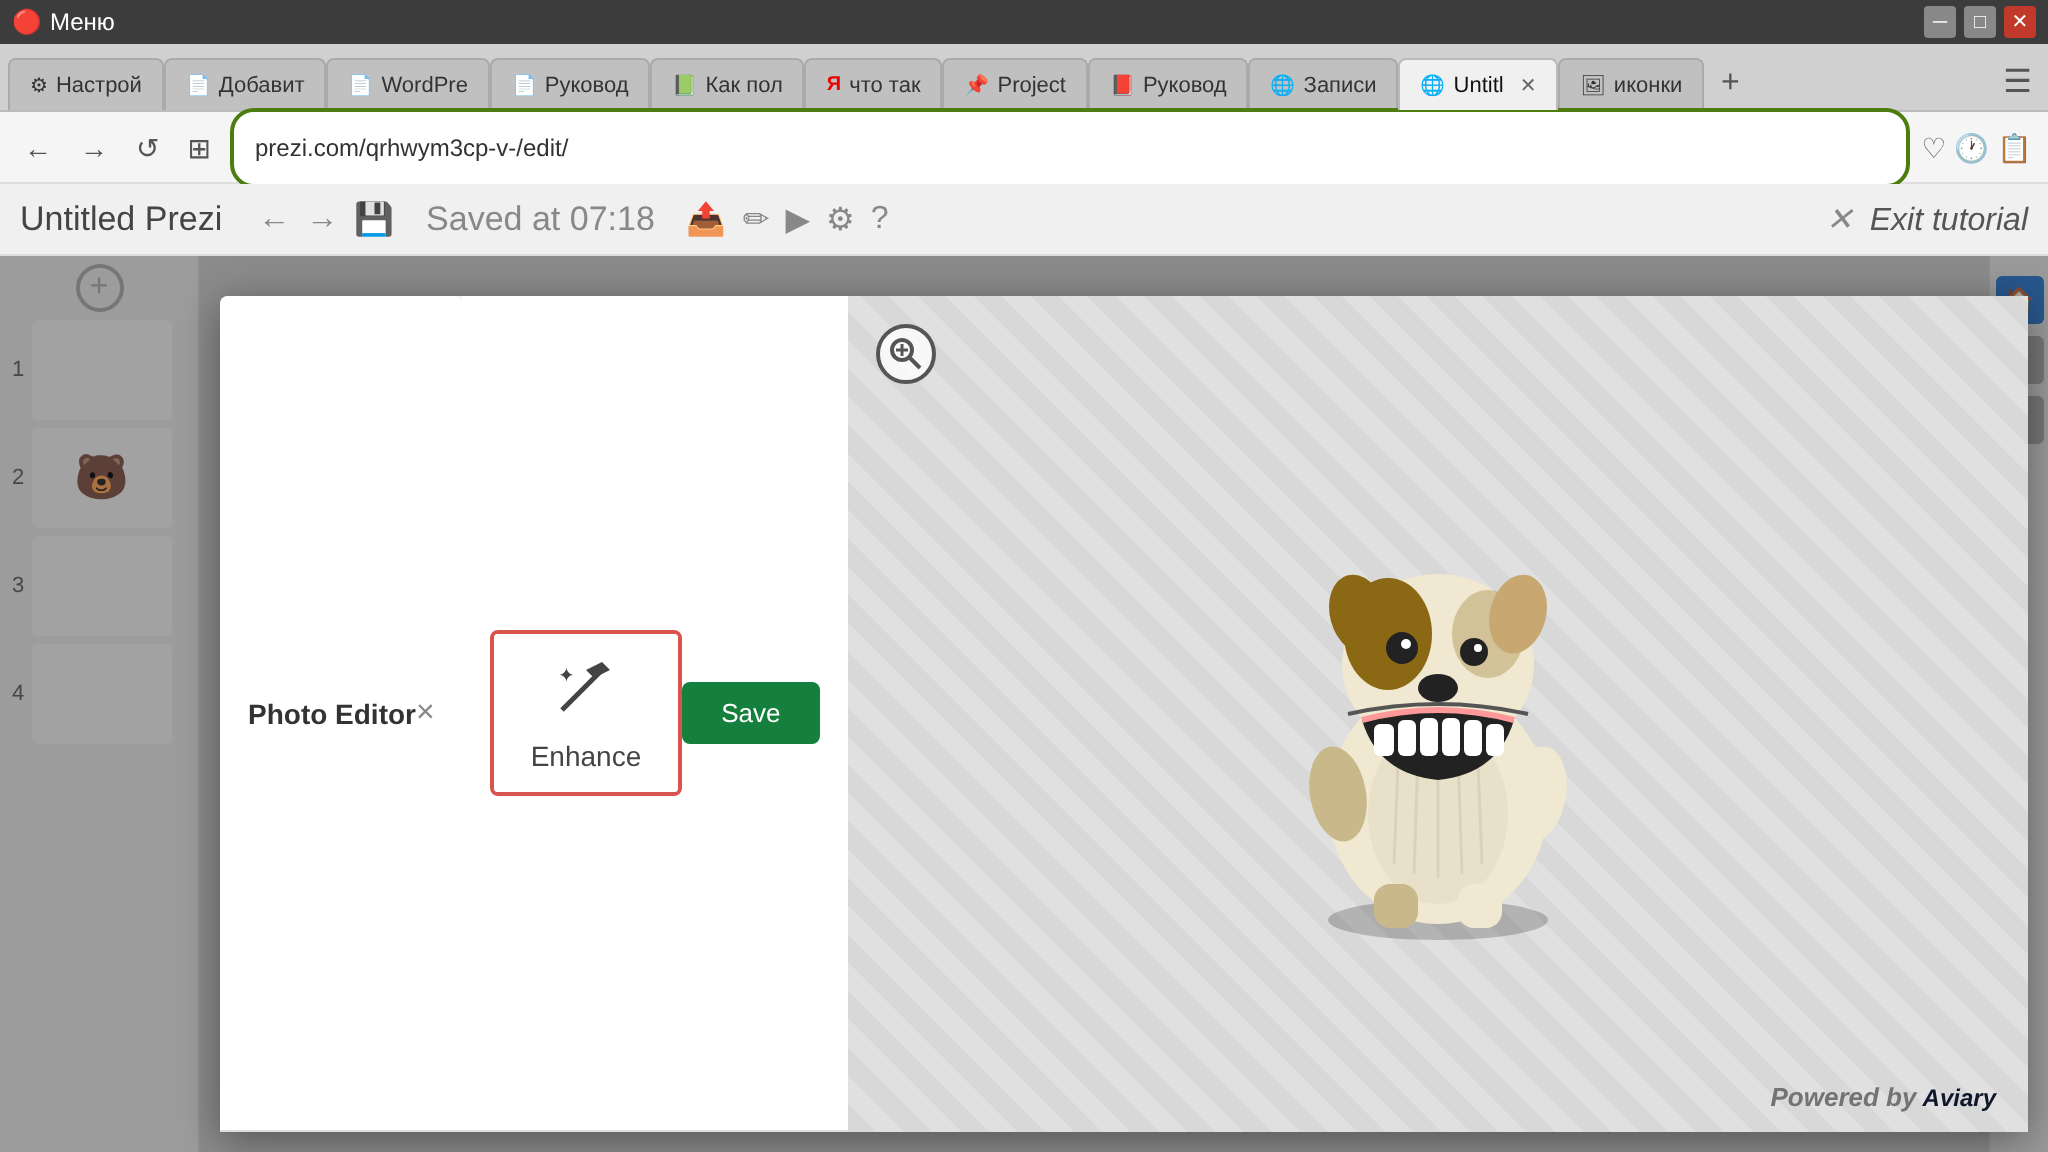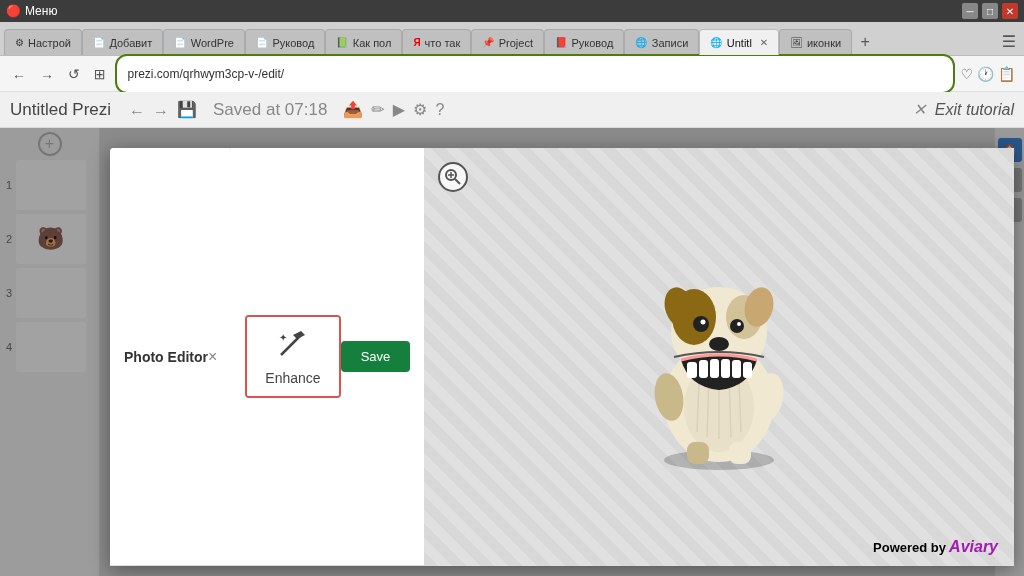--- a/index.html
+++ b/index.html
@@ -296,21 +296,21 @@
 
     
     .powered-by {
       position: absolute;
       bottom: 10px;
       right: 16px;
       font-size: 11px;
       color: #888;
       z-index: 2;
     }
-    .powered-by span { color: #000000; font-weight: bold; font-size: 13px; }
+    .powered-by span { color: #737373; font-style: italic; font-weight: bold; font-size: 13px; }
 
     .wrapper {
       display: flex;
       flex-direction: column;
       height: 576px;
     }
     .content-area {
       position: relative;
       flex: 1;
       background: #c8c8c8;
@@ -534,19 +534,19 @@
               <rect x="68" y="200" width="22" height="22" rx="8" fill="#c8b88a"></rect>
               <rect x="110" y="200" width="22" height="22" rx="8" fill="#f0e8d0"></rect>
 
               <ellipse cx="50" cy="155" rx="14" ry="24" fill="#c8b88a" transform="rotate(-10 50 155)"></ellipse>
               <ellipse cx="150" cy="155" rx="14" ry="24" fill="#f0e8d0" transform="rotate(10 150 155)"></ellipse>
             </svg>
           </div>
 
           <div class="powered-by">
             <span>Powered by</span>
-            <span style="color: #a21caf; font-style: italic; font-weight: bold; font-size: 16px;">Aviary</span>
+            <span style="color: #0f172a; font-style: italic; font-weight: bold; font-size: 12px;">Aviary</span>
           </div>
         </div>
       </div>
     </div>
   </div>
 </div>
 
 </body></html>

